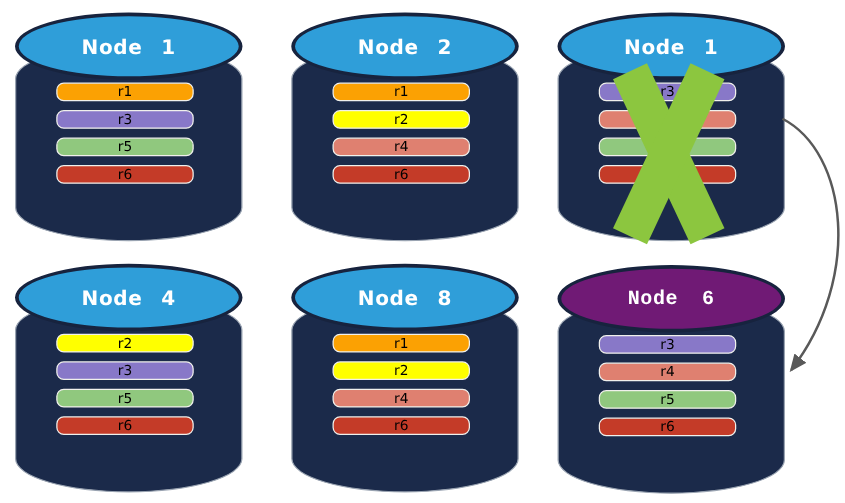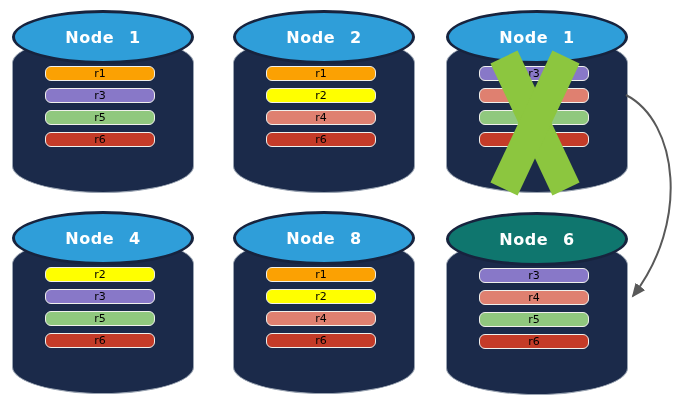--- a/index.html
+++ b/index.html
@@ -199,21 +199,21 @@
           <span>r4</span>
         </div>
       <div class="bar" style="background: rgb(196, 59, 40);">
           <span>r6</span>
         </div>
     </div>
   </div>
 
   <div class="node n6">
     <div class="cyl-body" style="background: rgb(27, 42, 74);"></div>
-    <div class="cyl-top" style="background: #0f766e;">
+    <div class="cyl-top" style="background: #701a75; font-family: Liberation Mono, monospace;">
       <span class="node-title">Node 6</span>
     </div>
     <div class="bars">
       <div class="bar" style="background: rgb(136, 120, 200);">
           <span>r3</span>
         </div>
       <div class="bar" style="background: rgb(223, 128, 112);">
           <span>r4</span>
         </div>
       <div class="bar" style="background: rgb(144, 200, 126);">

